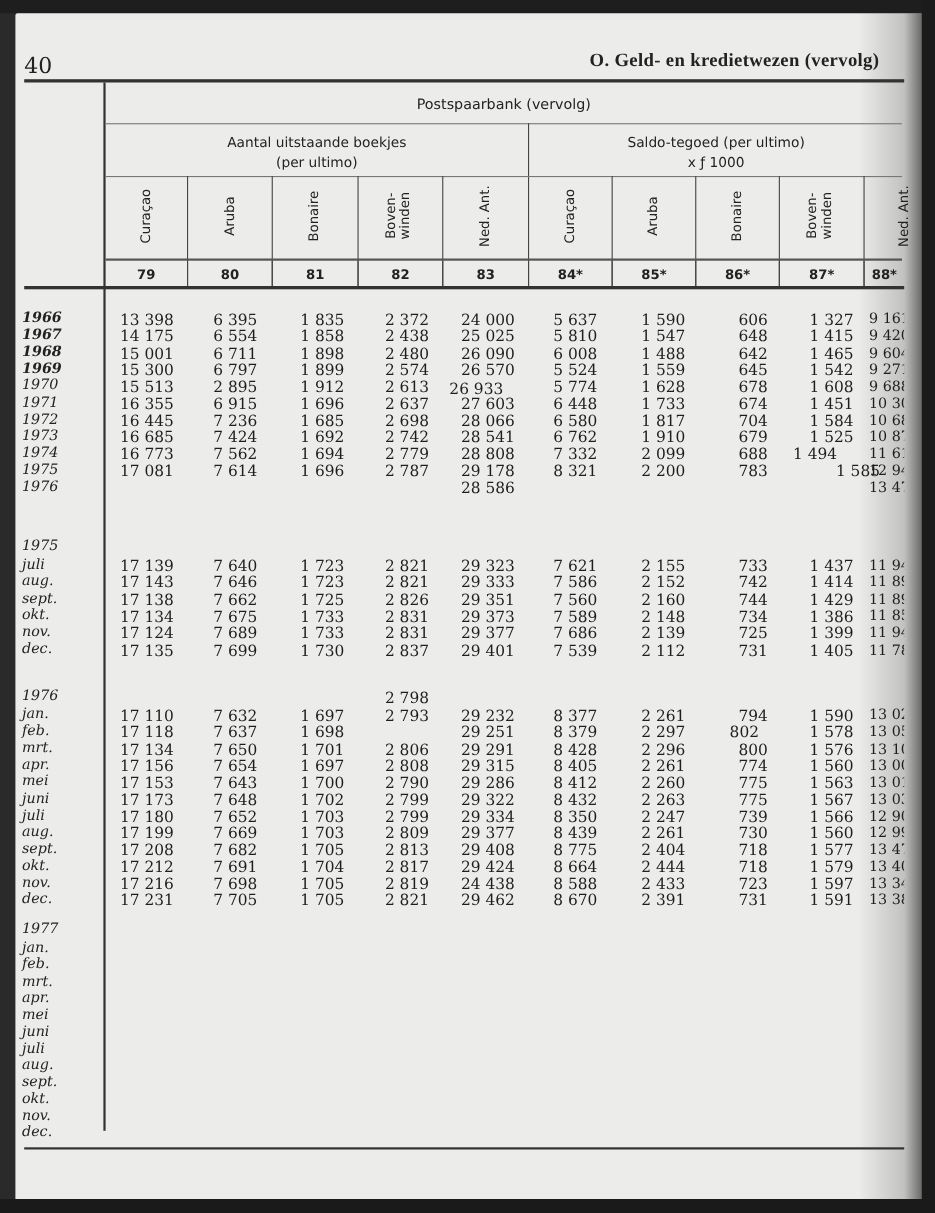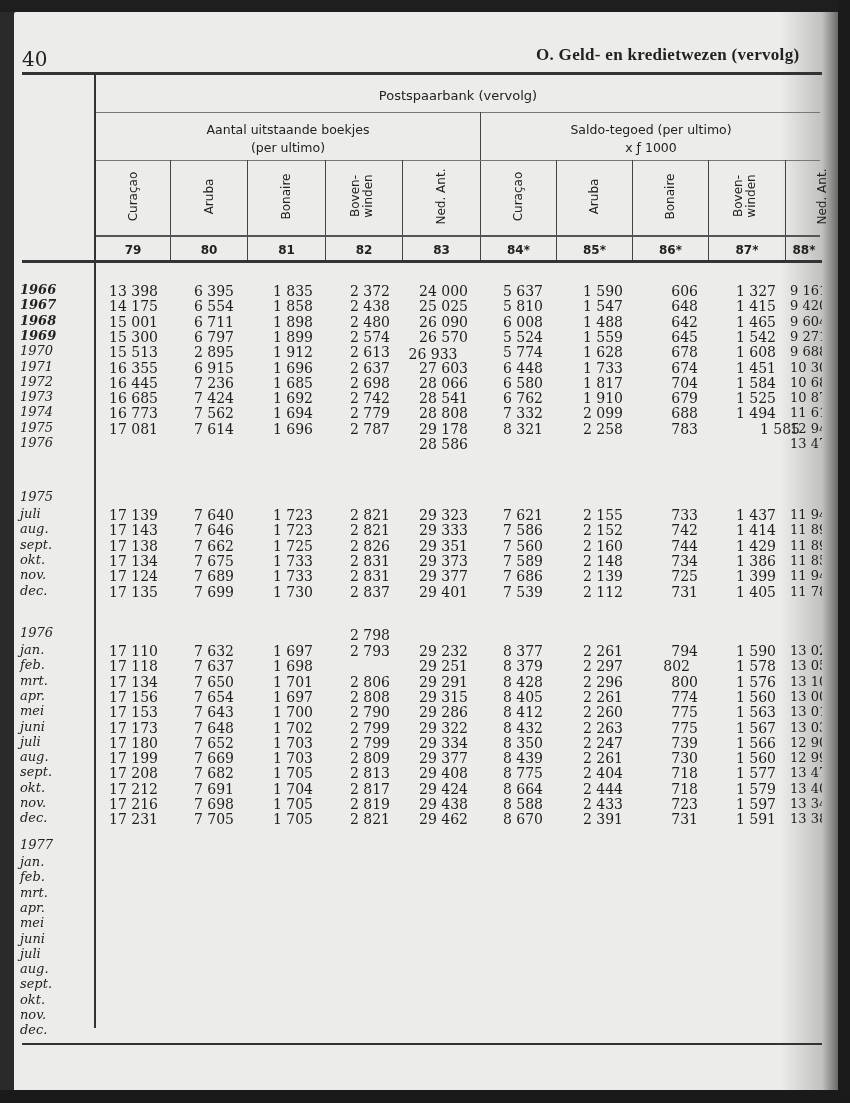--- a/index.html
+++ b/index.html
@@ -189,30 +189,30 @@
     <div class="cell cut" style="top: 390.1px; left: 790px; width: 32px; text-align: left; font-size: 13px;">10 876</div>
     <div class="label" style="top: 404.4px;">1974</div>
     <div class="cell" style="top: 405.4px; left: 88px; width: 70px;">16 773</div>
     <div class="cell" style="top: 405.4px; left: 164px; width: 70px;">7 562</div>
     <div class="cell" style="top: 405.4px; left: 243px; width: 70px;">1 694</div>
     <div class="cell" style="top: 405.4px; left: 320px; width: 70px;">2 779</div>
     <div class="cell" style="top: 405.4px; left: 398px; width: 70px;">28 808</div>
     <div class="cell" style="top: 405.4px; left: 473px; width: 70px;">7 332</div>
     <div class="cell" style="top: 405.4px; left: 553px; width: 70px;">2 099</div>
     <div class="cell" style="top: 405.4px; left: 628px; width: 70px;">688</div>
-    <div class="cell" style="top: 405.4px; left: 706px; width: 70px;">1 494</div>
+    <div class="cell" style="top: 405.4px; left: 706px; width: 70px; text-align: center;">1 494</div>
     <div class="cell cut" style="top: 405.4px; left: 790px; width: 32px; text-align: left; font-size: 13px;">11 613</div>
     <div class="label" style="top: 419.7px;">1975</div>
     <div class="cell" style="top: 420.7px; left: 88px; width: 70px;">17 081</div>
     <div class="cell" style="top: 420.7px; left: 164px; width: 70px;">7 614</div>
     <div class="cell" style="top: 420.7px; left: 243px; width: 70px;">1 696</div>
     <div class="cell" style="top: 420.7px; left: 320px; width: 70px;">2 787</div>
     <div class="cell" style="top: 420.7px; left: 398px; width: 70px;">29 178</div>
     <div class="cell" style="top: 420.7px; left: 473px; width: 70px;">8 321</div>
-    <div class="cell" style="top: 420.7px; left: 553px; width: 70px;">2 258</div>
+    <div class="cell" style="top: 420.7px; left: 553px; width: 70px;">2 200</div>
     <div class="cell" style="top: 420.7px; left: 628px; width: 70px;">783</div>
     <div class="cell" style="top: 420.7px; left: 730px; width: 70px;">1 585</div>
     <div class="cell cut" style="top: 420.7px; left: 790px; width: 32px; text-align: left; font-size: 13px;">12 947</div>
     <div class="label" style="top: 435px;">1976</div>
     <div class="cell" style="top: 436px; left: 398px; width: 70px;">28 586</div>
     <div class="cell cut" style="top: 436px; left: 790px; width: 32px; text-align: left; font-size: 13px;">13 474</div>
     <div class="label" style="top: 489px;">1975</div>
     <div class="label" style="top: 506px;">juli</div>
     <div class="cell" style="top: 507px; left: 88px; width: 70px;">17 139</div>
     <div class="cell" style="top: 507px; left: 164px; width: 70px;">7 640</div>
@@ -388,21 +388,21 @@
     <div class="cell" style="top: 780.7px; left: 473px; width: 70px;">8 664</div>
     <div class="cell" style="top: 780.7px; left: 553px; width: 70px;">2 444</div>
     <div class="cell" style="top: 780.7px; left: 628px; width: 70px;">718</div>
     <div class="cell" style="top: 780.7px; left: 706px; width: 70px;">1 579</div>
     <div class="cell cut" style="top: 780.7px; left: 790px; width: 32px; text-align: left; font-size: 13px;">13 405</div>
     <div class="label" style="top: 795px;">nov.</div>
     <div class="cell" style="top: 796px; left: 88px; width: 70px;">17 216</div>
     <div class="cell" style="top: 796px; left: 164px; width: 70px;">7 698</div>
     <div class="cell" style="top: 796px; left: 243px; width: 70px;">1 705</div>
     <div class="cell" style="top: 796px; left: 320px; width: 70px;">2 819</div>
-    <div class="cell" style="top: 796px; left: 398px; width: 70px;">29 438</div>
+    <div class="cell" style="top: 796px; left: 398px; width: 70px;">24 438</div>
     <div class="cell" style="top: 796px; left: 473px; width: 70px;">8 588</div>
     <div class="cell" style="top: 796px; left: 553px; width: 70px;">2 433</div>
     <div class="cell" style="top: 796px; left: 628px; width: 70px;">723</div>
     <div class="cell" style="top: 796px; left: 706px; width: 70px;">1 597</div>
     <div class="cell cut" style="top: 796px; left: 790px; width: 32px; text-align: left; font-size: 13px;">13 341</div>
     <div class="label" style="top: 810.3px;">dec.</div>
     <div class="cell" style="top: 811.3px; left: 88px; width: 70px;">17 231</div>
     <div class="cell" style="top: 811.3px; left: 164px; width: 70px;">7 705</div>
     <div class="cell" style="top: 811.3px; left: 243px; width: 70px;">1 705</div>
     <div class="cell" style="top: 811.3px; left: 320px; width: 70px;">2 821</div>

